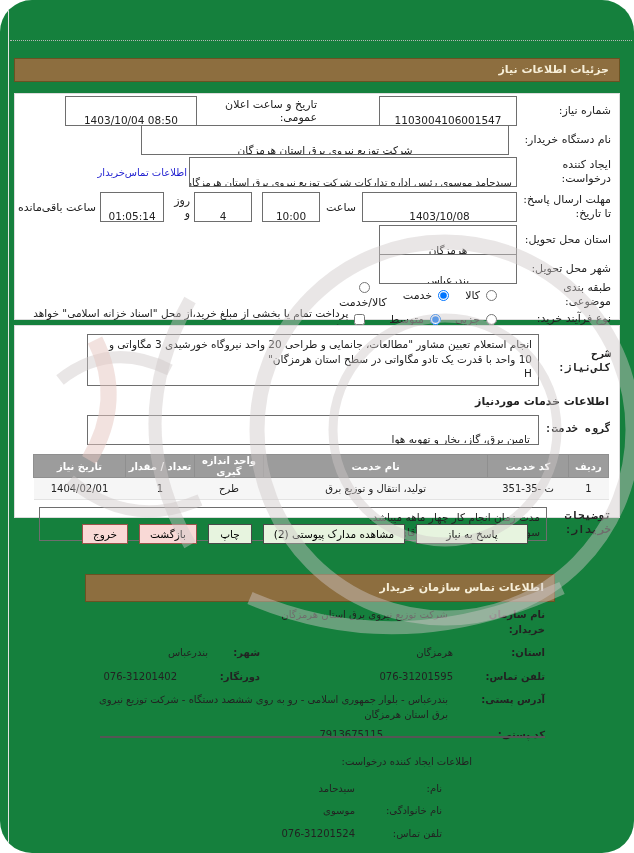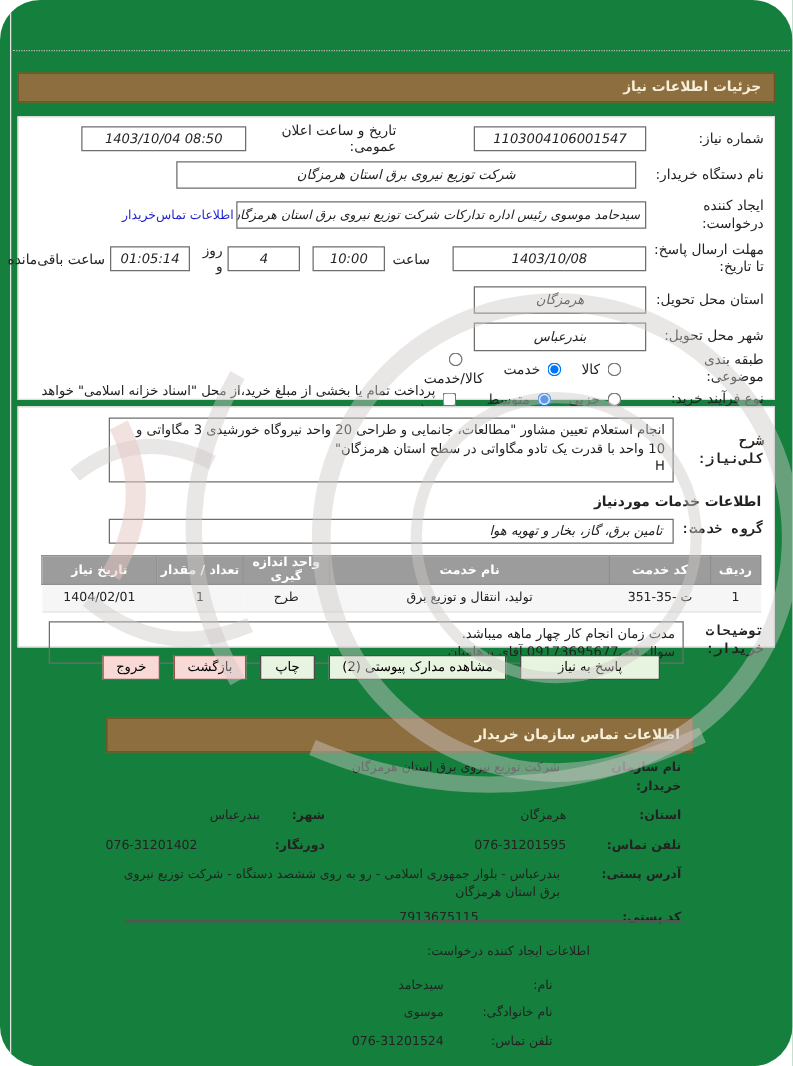--- a/index.html
+++ b/index.html
@@ -12,22 +12,22 @@
        padding-right:10px;}
   .bar1{top:58px;right:14px;left:14px;height:24px;line-height:22px;}
   .bar2{top:574px;right:79px;left:85px;height:28px;line-height:26px;}
   .panel{position:absolute;right:14px;left:14px;border:1px solid var(--panel_border,#dcdcdc);
          background:#fff;box-sizing:border-box;}
   .panel1{top:93px;height:227px;padding:6px 8px 0;}
   .panel2{top:325px;height:193px;padding:8px 8px 0;}
   .frow{display:flex;align-items:center;font-size:11px;}
   .flabel{flex:0 0 94px;width:94px;line-height:1.25;}
   .vbox{border:1px solid var(--field_border,#6e6e6e);background:#fff;height:20px;line-height:19px;
-        font-size:10.5px;padding:0 4px;box-sizing:border-box;text-align:center;overflow:hidden;
-        white-space:nowrap;flex:0 0 auto;font-style:italic;}
+        font-size:10.5px;padding:14px 4px;box-sizing:border-box;text-align:center;overflow:hidden;
+        white-space:nowrap;flex:0 0 auto;}
   .link{color:var(--link,#1f1fd0);font-size:10px;cursor:pointer;white-space:nowrap;}
   .bold{font-weight:bold;font-family:Liberation Mono, monospace;}
   .radio,.chk{width:11px;height:11px;margin:0 0 0 3px;flex:0 0 auto;}
   .opt{display:flex;align-items:center;gap:3px;}
   .descbox{border:1px solid #6e6e6e;font-size:10.5px;line-height:1.4;padding:2px 6px;
            box-sizing:border-box;text-align:right;white-space:pre-line;overflow:hidden;}
   .heading{font-size:11px;font-weight:bold;margin:9px 2px 0;}
   .stable{width:calc(100% - 12px);margin:9px 2px 0 10px;border-collapse:collapse;font-size:10px;}
   .stable th{background:var(--table_header_bg,#9c9c9c);color:#fff;font-weight:bold;height:21px;
              border:1px solid #8f8f8f;padding:0 2px;}
@@ -80,21 +80,21 @@
 
       <div class="frow" style="margin-bottom:6px;height:28px;">
         <span class="flabel">ایجاد کننده درخواست:</span>
         <span class="vbox" style="width:328px;text-align:right;font-size:10px;height:22px;line-height:21px;">سیدحامد موسوی رئیس اداره تدارکات شرکت توزیع نیروی برق استان هرمزگان</span>
         <span class="link" style="margin-right:2px;">اطلاعات تماس‌خریدار</span>
       </div>
 
       <div class="frow" style="margin-bottom:6px;height:30px;">
         <span class="flabel">مهلت ارسال پاسخ: تا تاریخ:</span>
         <span class="vbox" style="width:155px;" dir="ltr">1403/10/08</span>
-        <span style="margin-right:18px;flex:0 0 auto;">ساعت</span>
+        <span style="margin-right:6px;flex:0 0 auto;">ساعت</span>
         <span class="vbox" style="width:58px;margin-right:6px;" dir="ltr">10:00</span>
         <span class="vbox" style="width:58px;margin-right:10px;">4</span>
         <span style="margin-right:4px;width:22px;flex:0 0 22px;line-height:1.2;">روز و</span>
         <span class="vbox" style="width:64px;margin-right:4px;" dir="ltr">01:05:14</span>
         <span style="margin-right:4px;flex:0 0 auto;">ساعت باقی‌مانده</span>
       </div>
 
       <div class="frow" style="margin-bottom:4px;height:24px;">
         <span class="flabel">استان محل تحویل:</span>
         <span class="vbox" style="width:138px;height:22px;line-height:21px;">هرمزگان</span>
@@ -210,21 +210,21 @@
         <span class="clabel">استان:</span>
         <span class="cval1">هرمزگان</span>
         <span class="clabel2" style="margin-right:28px;">شهر:</span>
         <span style="margin-right:8px;">بندرعباس</span>
       </div>
 
       <div class="crow">
         <span class="clabel">تلفن تماس:</span>
         <span class="cval1" dir="ltr">076-31201595</span>
         <span class="clabel2" style="margin-right:28px;margin-left:36px;">دورنگار:</span>
-        <span style="margin-right:22px;" dir="ltr">076-31201402</span>
+        <span style="margin-right:3px;" dir="ltr">076-31201402</span>
       </div>
 
       <div class="crow" style="margin-bottom:6px;">
         <span class="clabel">آدرس پستی:</span>
         <span style="margin-right:5px;width:360px;text-align:right;">بندرعباس - بلوار جمهوری اسلامی - رو به روی ششصد دستگاه - شرکت توزیع نیروی برق استان هرمزگان</span>
       </div>
 
       <div class="crow">
         <span class="clabel">کد پستی:</span>
         <span style="margin-right:70px;" dir="ltr">7913675115</span>

